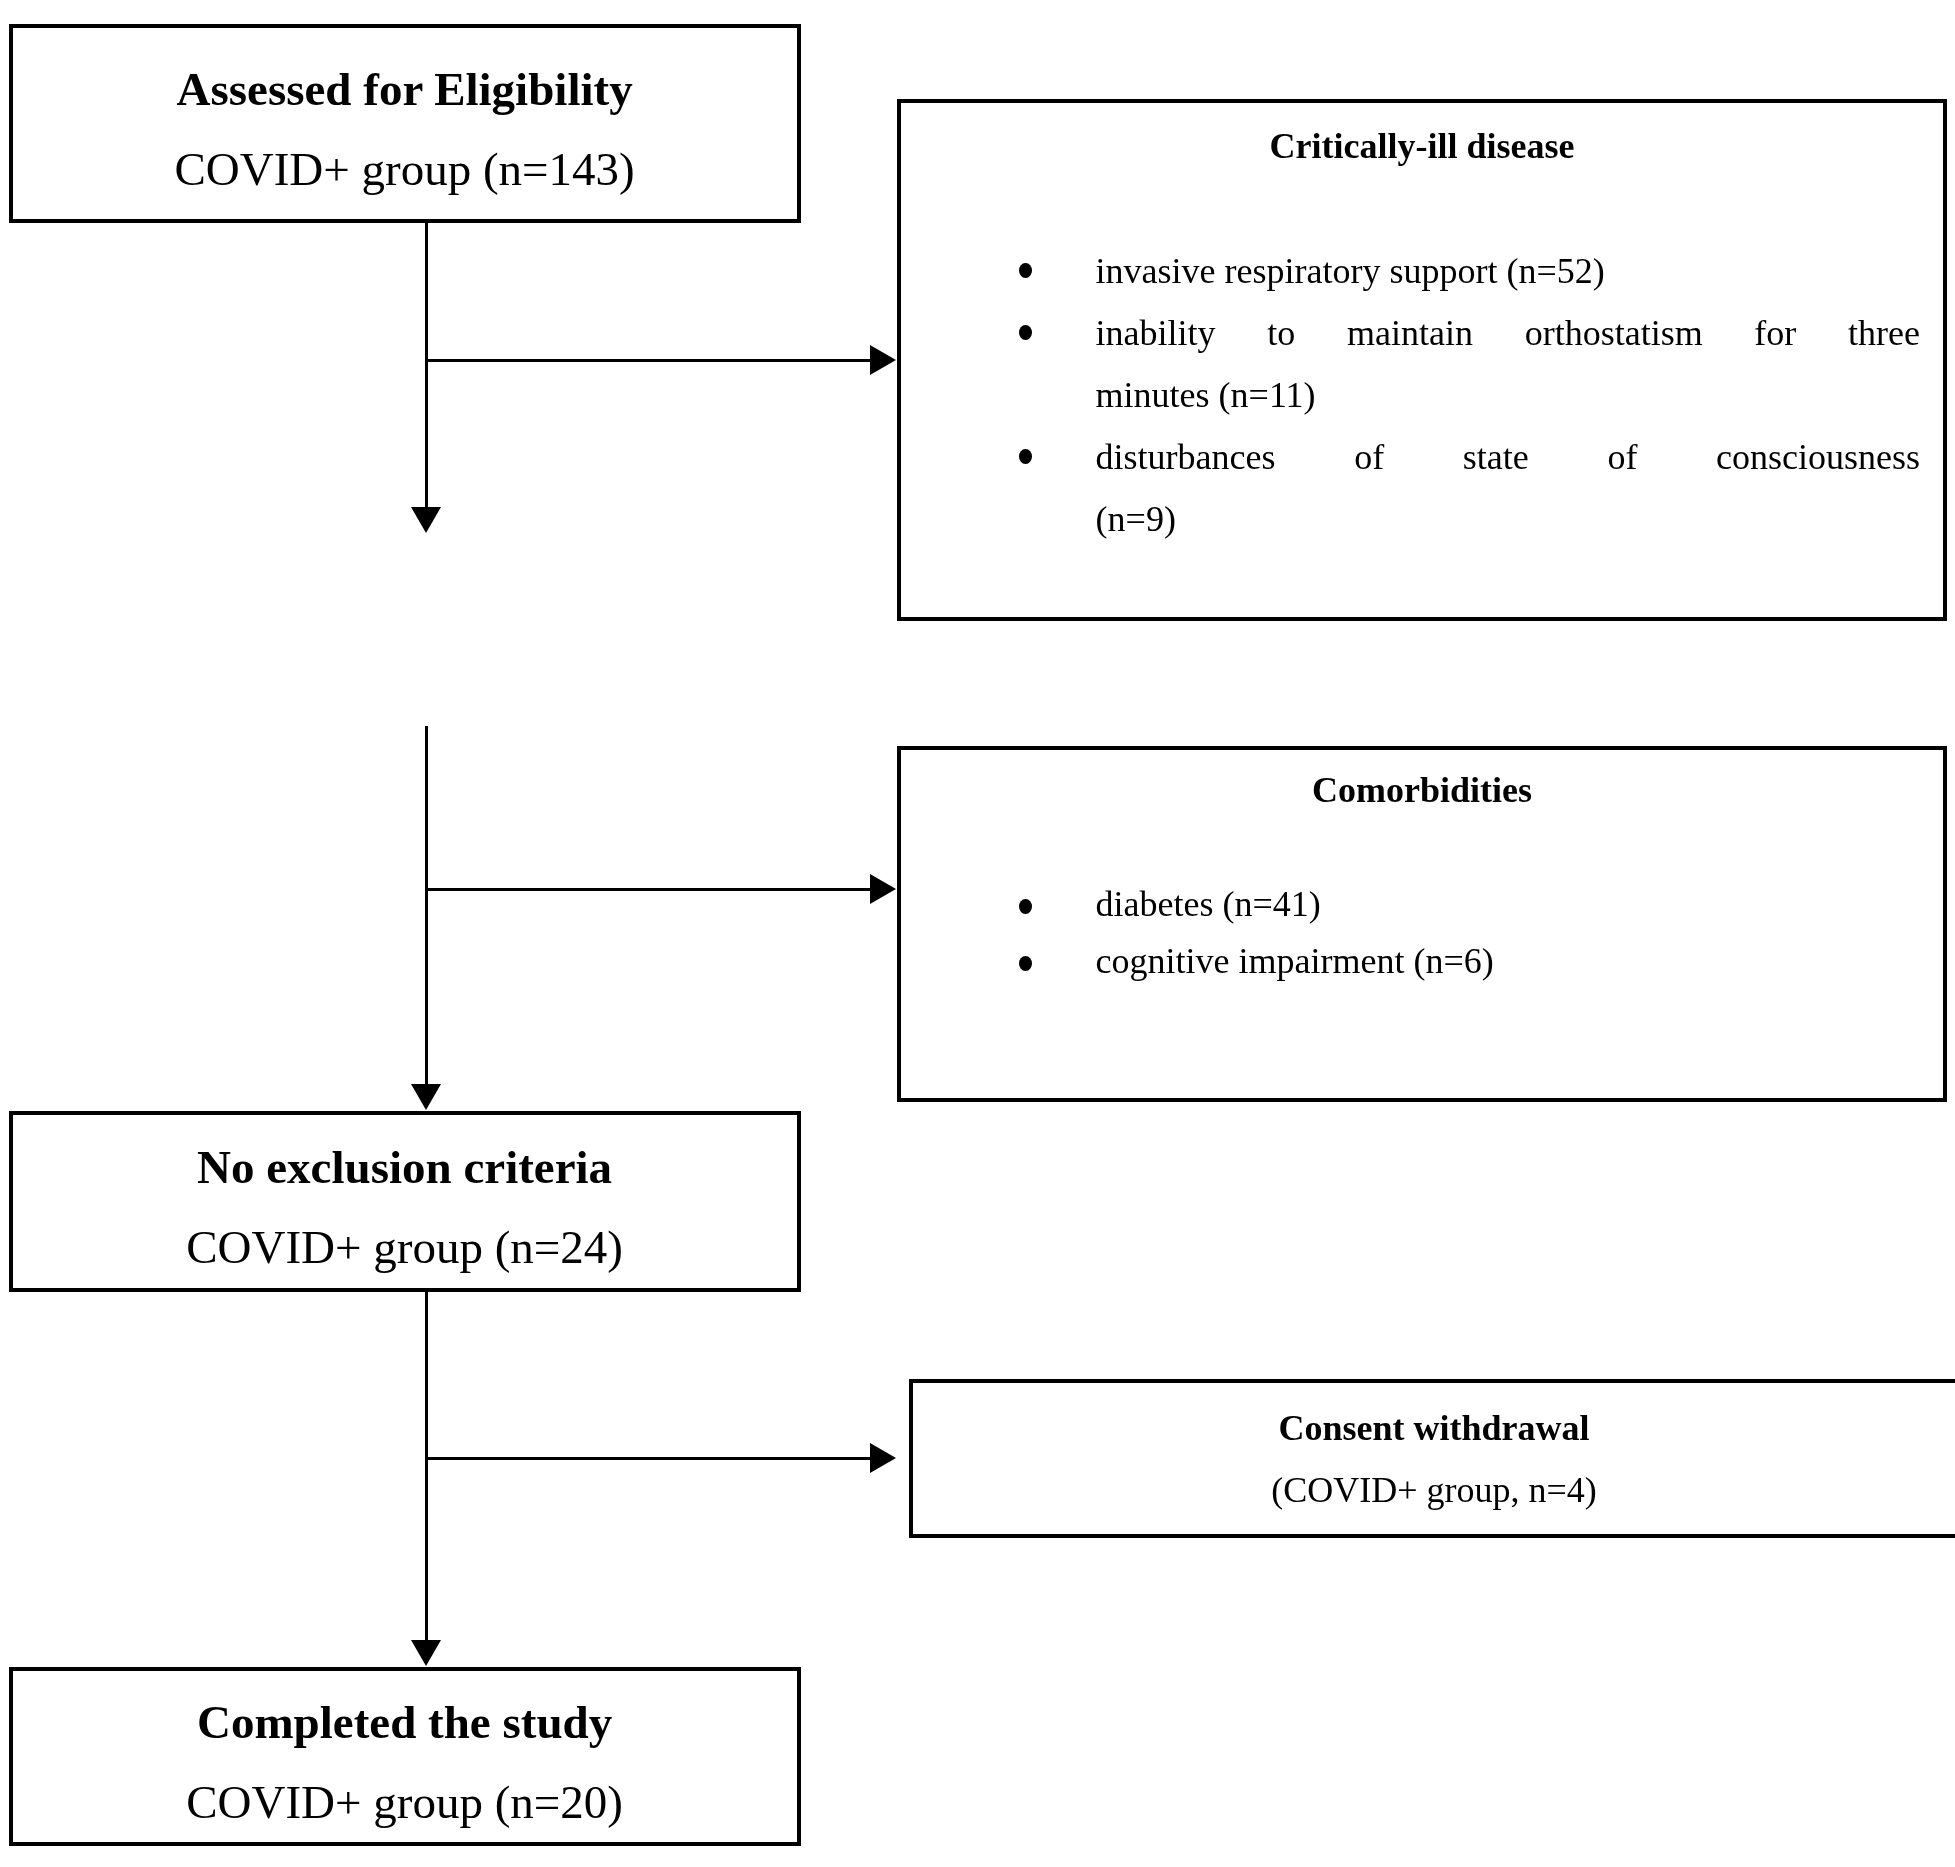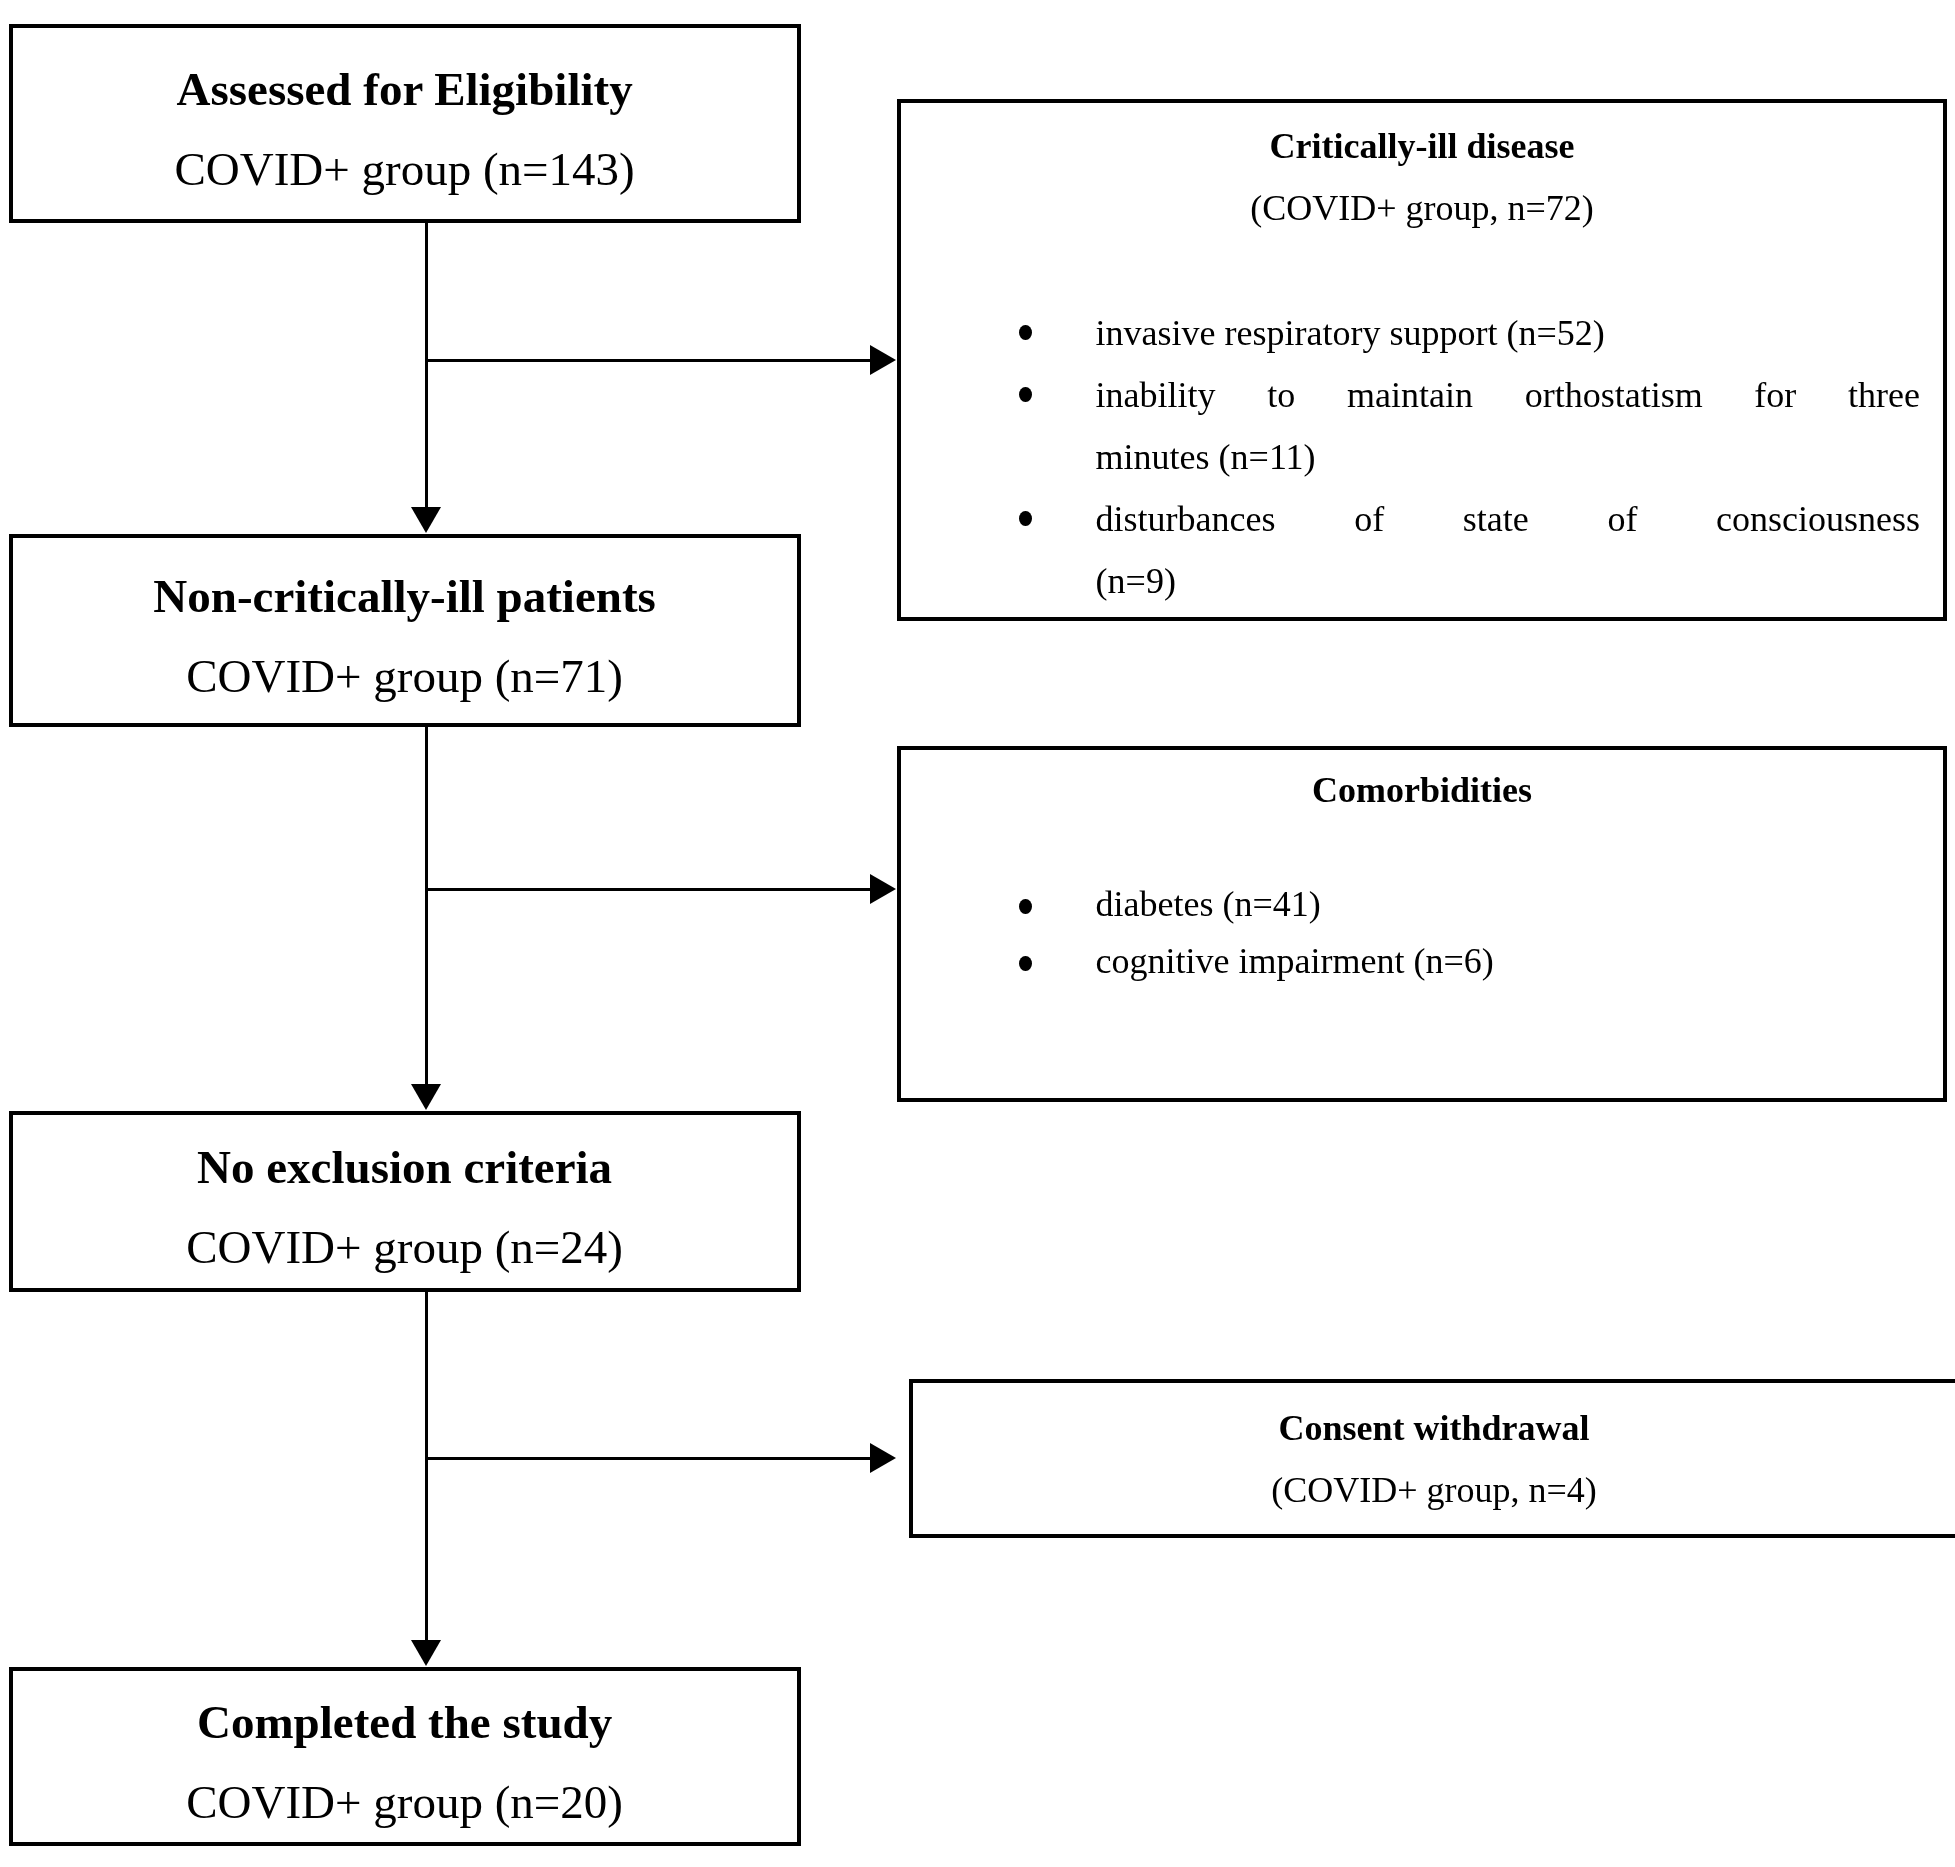--- a/index.html
+++ b/index.html
@@ -74,38 +74,33 @@
 </head>
 <body>
 
 <div class="canvas">
 
   <div class="box main-box" style="top:24px; height:199px;">
     <div class="box-title">Assessed for Eligibility</div>
     <div class="box-subtitle">COVID+ group (n=143)</div>
   </div>
 
-  <div class="box main-box" style="top:534px; height:193px;">
-    <div class="box-title">Non-critically-ill patients</div>
-    <div class="box-subtitle">COVID+ group (n=71)</div>
-  </div>
 
   <div class="box main-box" style="top:1111px; height:181px;">
     <div class="box-title">No exclusion criteria</div>
     <div class="box-subtitle">COVID+ group (n=24)</div>
   </div>
 
   <div class="box main-box" style="top:1667px; height:179px;">
     <div class="box-title">Completed the study</div>
     <div class="box-subtitle">COVID+ group (n=20)</div>
   </div>
 
   <div class="box side-box" style="top:99px; height:522px;">
     <div class="box-title">Critically-ill disease</div>
-    <div class="box-subtitle">(COVID+ group, n=72)</div>
     <div class="spacer"></div>
     <ul class="bullets">
       <li>
         <span class="dot"></span>
         <div class="b-lines">
           <div>invasive respiratory support (n=52)</div>
         </div>
       </li>
       <li>
         <span class="dot"></span>

